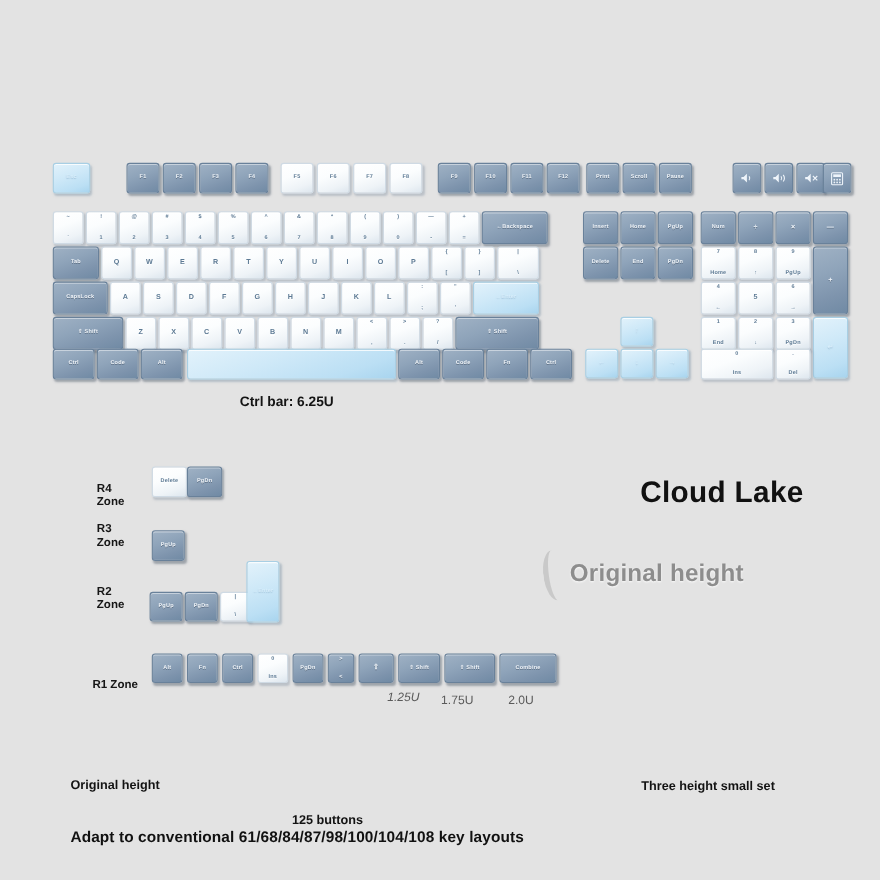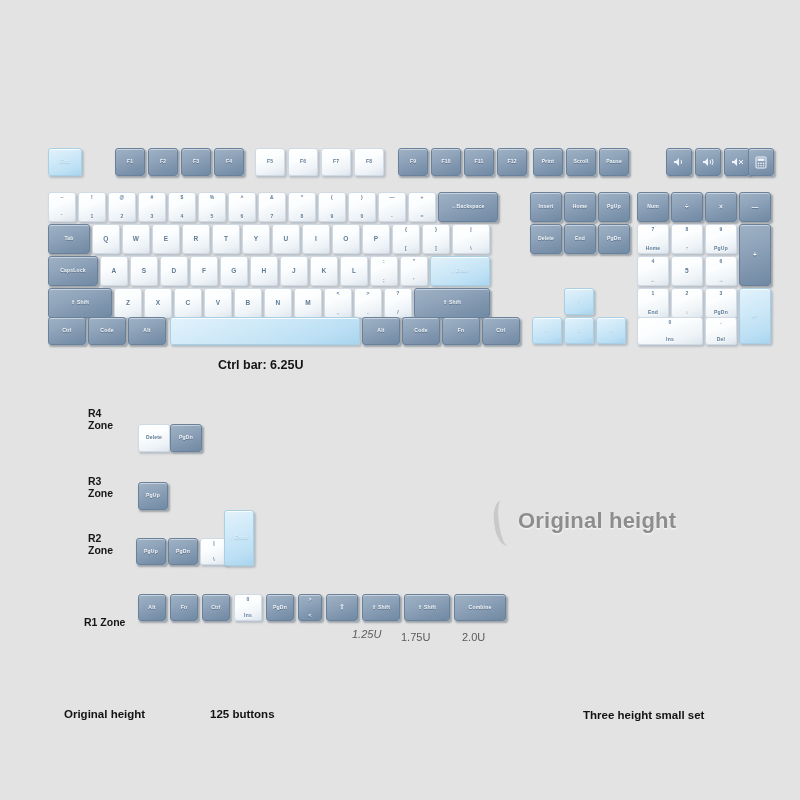--- a/index.html
+++ b/index.html
@@ -442,21 +442,21 @@
         <span class="bot">Ins</span>
       </div>
       <div class="key k-white" style="left: 705px; top: 317px; width: 32px; height: 28px;">
         <span class="top">.</span>
         <span class="bot">Del</span>
       </div>
     </div>
 
   <div class="spacecap" style="left:218px;top:358px;">Ctrl bar: 6.25U</div>
 
-  <div class="zone-label" style="left:88px;top:407px;">
+  <div class="zone-label" style="left:88px;top:438px;">
     <span>R4</span><br>
     <span>Zone</span>
   </div>
   <div class="zone-label" style="left:88px;top:475px;">
     <span>R3</span><br>
     <span>Zone</span>
   </div>
   <div class="zone-label" style="left:88px;top:532px;">
     <span>R2</span><br>
     <span>Zone</span>
@@ -517,20 +517,22 @@
       </div>
       <div class="key k-dark" style="left: 454px; top: 594px; width: 52px; height: 27px;">
         <span>Combine</span>
       </div>
     </div>
 
   <div class="u-label" style="left:352px;top:628px;font-style:italic;">1.25U</div>
   <div class="u-label" style="left:401px;top:631px;">1.75U</div>
   <div class="u-label" style="left:462px;top:631px;">2.0U</div>
 
+  <div class="brand" style="left:582px;top:432px;">Cloud Lake</div>
   <div class="swoosh" style="left:494px;top:500px;"></div>
   <div class="subbrand" style="left:518px;top:508px;">Original height</div>
 
   <div class="footcell" style="left:64px;top:707px;width:140px;">Original height</div>
-  <div class="footcell" style="left:210px;top:707px;width:120px;">125 buttons</div>
+  <div class="footcell" style="left:210px;top:739px;width:120px;text-align:right;">125 buttons</div>
   <div class="footcell" style="left:583px;top:708px;width:170px;">Three height small set</div>
+  <div class="footline" style="left:64px;top:752px;">Adapt to conventional 61/68/84/87/98/100/104/108 key layouts</div>
 
 </div>
 
 </body></html>

